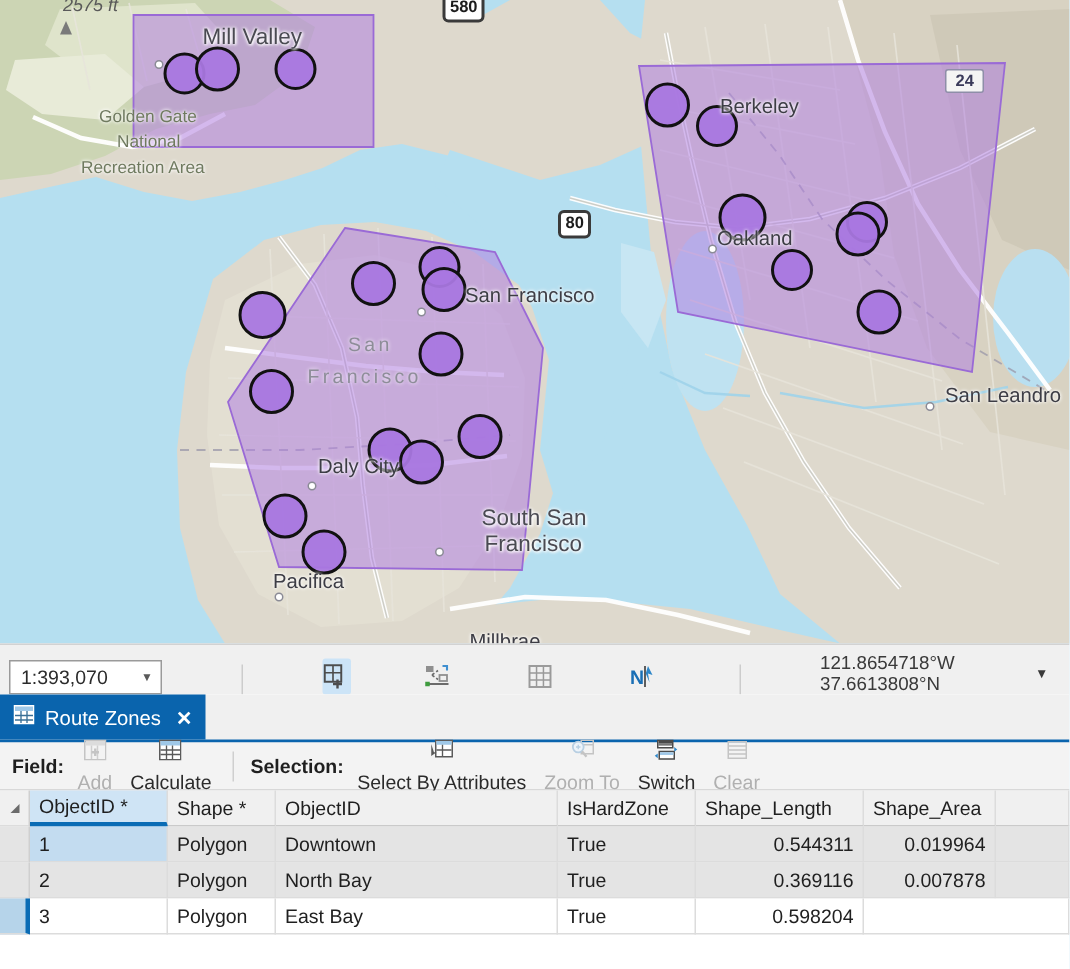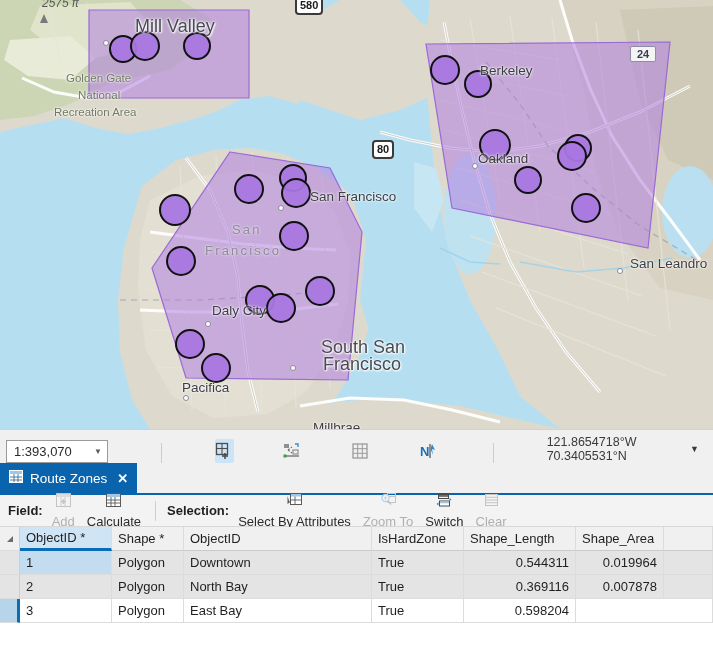--- a/index.html
+++ b/index.html
@@ -18,21 +18,21 @@
     overflow: hidden; background: #b8e0ef;
   }
   #map-svg { position: absolute; left: 0; top: 0; }
 
   .map-label {
     position: absolute;
     font-family: "Liberation Sans", sans-serif;
     white-space: nowrap;
     pointer-events: none;
   }
-  .lbl-city   { font-size: 18px; color: #4a4a52; text-shadow: 0 0 3px #fff, 0 0 2px #fff, 1px 1px 2px #fff; padding-left: 33px; }
+  .lbl-city   { font-size: 15px; color: #4a4a52; text-shadow: 0 0 3px #fff, 0 0 2px #fff, 1px 1px 2px #fff; padding-left: 33px; }
   .lbl-city-b { font-size: 13.5px; color: #3d3d45; text-shadow: 0 0 3px #fff, 0 0 2px #fff; }
   .lbl-muted  { font-size: 13px; color: #8d8d98; letter-spacing: 2.2px; text-shadow: 0 0 3px #fff; }
   .lbl-park   { font-size: 11.5px; color: #6f7a5f; font-weight: normal; text-shadow: 0 0 3px #fff, 0 0 2px #fff; }
   .lbl-scale  { font-size: 12px; color: #5a5a5a; font-style: italic; }
 
   .hwy-shield {
     position: absolute;
     background: #ffffff; border: 2px solid #3a3a3a;
     border-radius: 4px;
     font-size: 11px; font-weight: bold; color: #1c1c1c;
@@ -348,21 +348,21 @@
       <svg width="18" height="18" viewBox="0 0 18 18">
         <text x="1" y="14" font-family="Liberation Sans, sans-serif" font-size="13" font-weight="bold" fill="#1a6fb5">N</text>
         <line x1="11" y1="2" x2="11" y2="16" stroke="#4d4d4d" stroke-width="1.2"></line>
         <path d="M13,2 L16,8 L13,7 L14,13 L11.5,7 Z" fill="#2e87c9"></path>
       </svg>
     </div>
 
     <div class="vdiv"></div>
 
     <div id="coord-readout">
-      <span>121.8654718°W 70.3405531°N</span>
+      <span>121.8654718°W 37.6613808°N</span>
       <span class="caret">▼</span>
     </div>
   </div>
 
   <div id="table-pane">
 
     <div id="tab-strip">
       <div id="tab-route-zones">
         <span>
           <svg width="14" height="13" viewBox="0 0 14 13">

